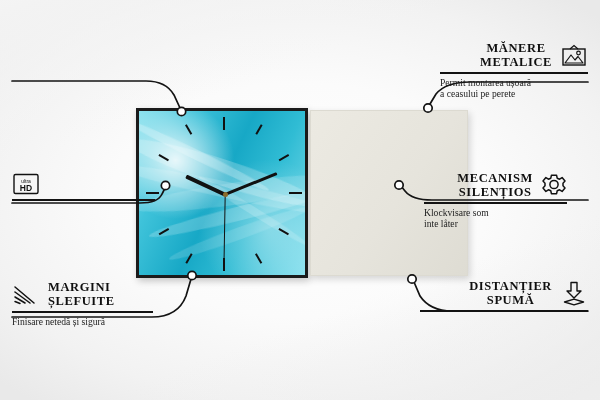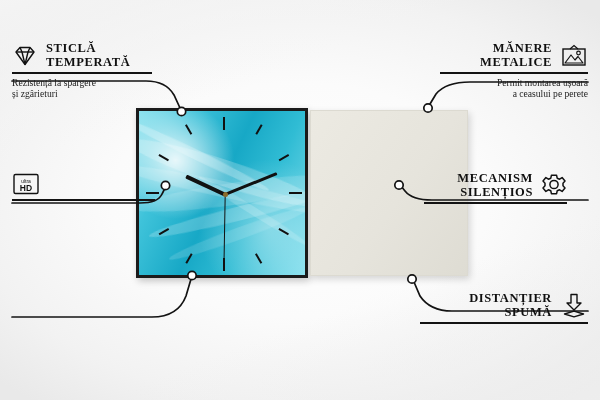--- a/index.html
+++ b/index.html
@@ -58,22 +58,22 @@
   .co-rule{height:1.6px;background:#131313;margin-top:3px;}
   .co-sub{
     font-family:"Liberation Serif", serif;
     font-size:9.6px;line-height:11.6px;color:#1d1d1d;margin-top:3px;
     white-space:pre-line;
   }
   .left .co-head{justify-content:flex-start;}
   .left .co-title{text-align:left;}
   .left .co-sub{text-align:left;}
   .right .co-head{justify-content:flex-end;}
-  .right .co-title{text-align:right;}
-  .right .co-sub{text-align:right;}
+  .right .co-title{text-align:center;}
+  .right .co-sub{}
   .ico{flex:0 0 auto;display:block;}
 
   svg.leader{position:absolute;left:0;top:0;width:600px;height:400px;pointer-events:none;}
 </style>
 </head>
 <body>
 
 <div id="stage">
 
   <div class="panel" id="clock-panel">
@@ -124,49 +124,48 @@
     <g fill="#ffffff" stroke="#131313" stroke-width="1.7">
       <circle cx="181.5" cy="111.5" r="4.2"></circle>
       <circle cx="165.5" cy="185.5" r="4.2"></circle>
       <circle cx="192" cy="275.5" r="4.2"></circle>
       <circle cx="428" cy="108" r="4.2"></circle>
       <circle cx="399" cy="185" r="4.2"></circle>
       <circle cx="412" cy="279" r="4.2"></circle>
     </g>
   </svg>
 
-  <div class="callout left" style="left:12px;top:42px;width:150px;">
-    <div class="co-head">
-      <svg class="ico" width="26" height="22" viewBox="0 0 26 22">
-        <g fill="none" stroke="#111" stroke-width="1.4" stroke-linejoin="round">
-          <path d="M4,7 L8,2.5 L18,2.5 L22,7 L13,19.5 Z"></path>
-          <path d="M4,7 L22,7"></path>
-            <path d="M8,2.5 L10,7 L13,19.5"></path>
-            <path d="M18,2.5 L16,7 L13,19.5"></path>
-        </g>
-      </svg>
-      <div class="co-title">STICLĂ
-TEMPERATĂ</div>
-    </div>
-    <div class="co-rule" style="width:140px;"></div>
-    <div class="co-sub">Rezistență la spargere
-și zgârieturi</div>
-  </div>
 
   <div class="callout left" style="left:12px;top:172px;width:152px;">
     <div class="co-head">
       <svg class="ico" width="28" height="24" viewBox="0 0 28 24">
         <rect x="2" y="2.5" width="24" height="19" fill="none" stroke="#111" stroke-width="1.4" rx="1.5"></rect>
         <text x="14" y="10.5" text-anchor="middle" font-family="Liberation Sans, sans-serif" font-size="5" fill="#111">ultra</text>
         <text x="14" y="19" text-anchor="middle" font-family="Liberation Sans, sans-serif" font-size="8.5" font-weight="bold" fill="#111">HD</text>
       </svg>
     </div>
     <div class="co-rule" style="width:143px;"></div>
   </div>
 
+  <div class="callout left" style="left:12px;top:281px;width:150px;">
+    <div class="co-head">
+      <svg class="ico" width="28" height="22" viewBox="0 0 28 22">
+        <g fill="none" stroke="#111" stroke-width="1.5" stroke-linecap="round">
+          <path d="M3,3 L22,19"></path>
+            <path d="M3,8 L18,19"></path>
+            <path d="M3,13 L13,19"></path>
+            <path d="M3,17.5 L8,19.5"></path>
+        </g>
+      </svg>
+      <div class="co-title">MARGINI
+ȘLEFUITE</div>
+    </div>
+    <div class="co-rule" style="width:141px;"></div>
+    <div class="co-sub">Finisare netedă și sigură</div>
+  </div>
 
   <div class="callout right" style="left:440px;top:42px;width:148px;">
     <div class="co-head">
       <div class="co-title">MĂNERE
 METALICE</div>
       <svg class="ico" width="28" height="24" viewBox="0 0 28 24">
         <rect x="3" y="5" width="22" height="16" fill="none" stroke="#111" stroke-width="1.4"></rect>
         <path d="M10,5 L14,1.5 L18,5" fill="none" stroke="#111" stroke-width="1.2"></path>
         <path d="M5,19 L11,11 L15,16 L18,12.5 L23,19 Z" fill="none" stroke="#111" stroke-width="1.2" stroke-linejoin="round"></path>
         <circle cx="18.5" cy="9" r="1.8" fill="none" stroke="#111" stroke-width="1.2"></circle>
@@ -184,23 +183,25 @@
       <svg class="ico" width="26" height="25" viewBox="0 0 26 25">
         <g fill="none" stroke="#111" stroke-width="1.5" stroke-linejoin="round">
           <path d="M10.4,2.3 L15.6,2.3 L16.2,5.2 L18.6,6.2 L21.1,4.6 L24,8.1 L22,10.2 L22,12.8
                    L24,14.9 L21.1,18.4 L18.6,16.8 L16.2,17.8 L15.6,20.7 L10.4,20.7 L9.8,17.8
                    L7.4,16.8 L4.9,18.4 L2,14.9 L4,12.8 L4,10.2 L2,8.1 L4.9,4.6 L7.4,6.2 L9.8,5.2 Z"></path>
           <circle cx="13" cy="11.5" r="4.1"></circle>
         </g>
       </svg>
     </div>
     <div class="co-rule" style="width:143px;margin-left:auto;"></div>
-  </div>
-
-  <div class="callout right" style="left:420px;top:292px;width:168px;">
+    <div class="co-sub">Klockvisare som
+inte låter</div>
+  </div>
+
+  <div class="callout right" style="left:420px;top:280px;width:168px;">
     <div class="co-head">
       <div class="co-title">DISTANȚIER
 SPUMĂ</div>
       <svg class="ico" width="28" height="26" viewBox="0 0 28 26">
         <g fill="none" stroke="#111" stroke-width="1.4" stroke-linejoin="round">
           <path d="M11,1.5 L17,1.5 L17,10 L21,10 L14,17 L7,10 L11,10 Z"></path>
           <path d="M14,18.2 L23.5,21 L14,23.8 L4.5,21 Z"></path>
         </g>
       </svg>
     </div>

